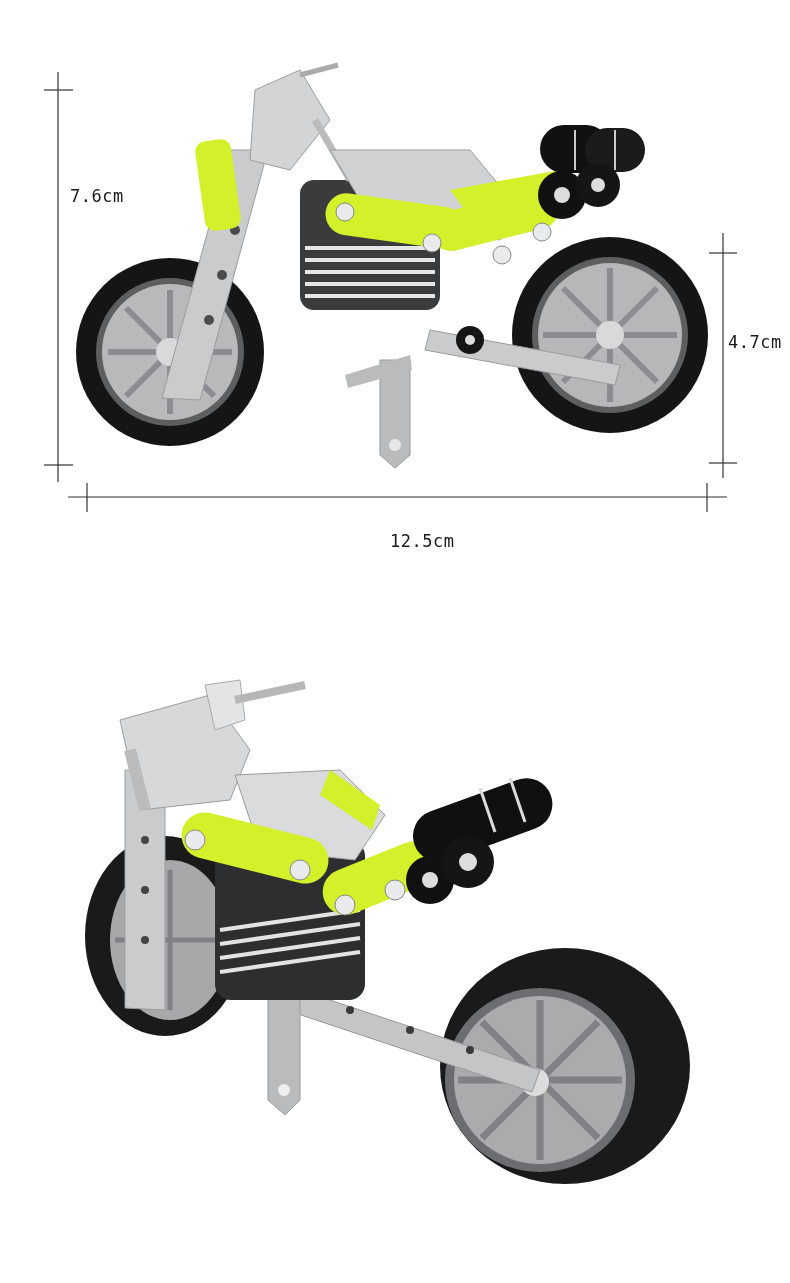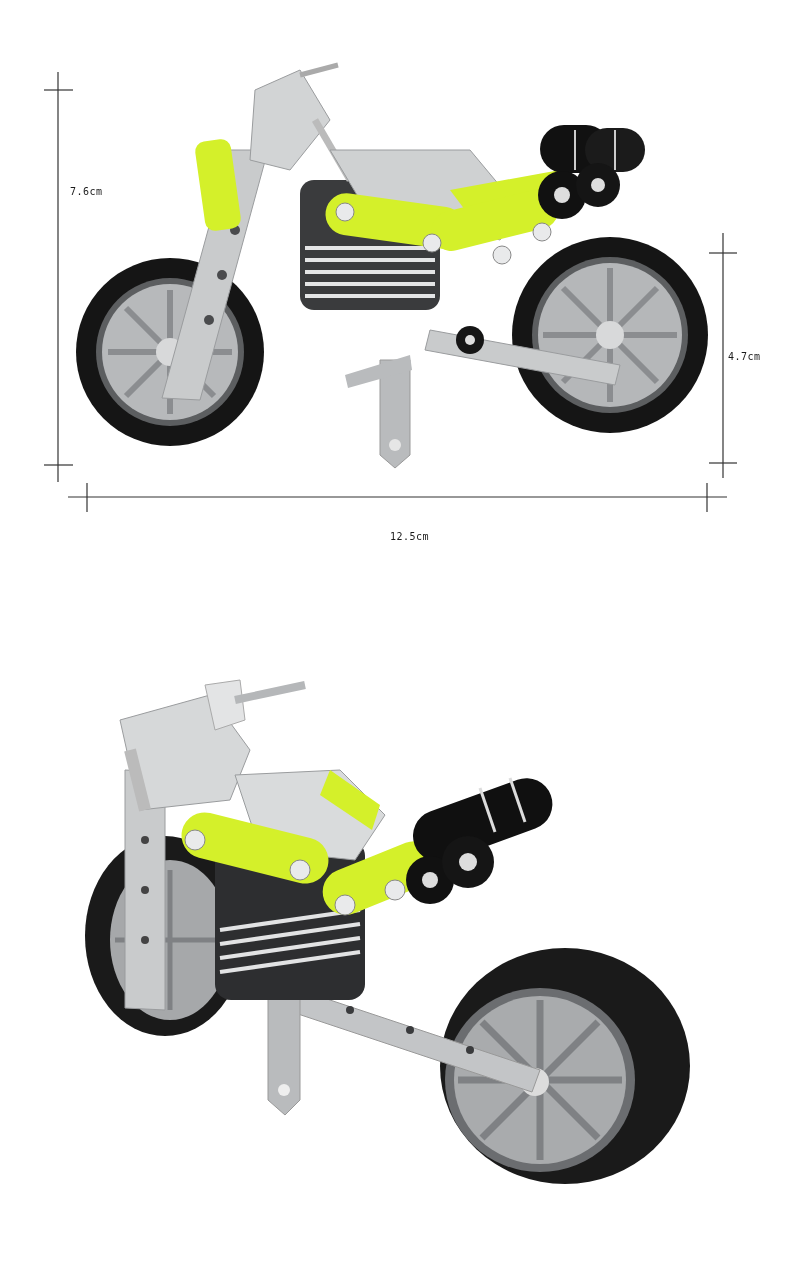--- a/index.html
+++ b/index.html
@@ -1,21 +1,21 @@
 <!DOCTYPE html>
 <html><head>
 <meta charset="utf-8">
 <style>
   html, body { margin: 0; padding: 0; background: #ffffff; }
   body { width: 790px; height: 1283px; position: relative; overflow: hidden;
          font-family: "DejaVu Sans Mono", "Liberation Mono", monospace; }
   .panel { position: absolute; left: 0; width: 790px; }
   #panel-top { top: 0; height: 600px; }
   #panel-bottom { top: 600px; height: 683px; }
-  .dim-label { position: absolute; font-size: 10px; color: #1a1a1a; letter-spacing: 0.5px; white-space: nowrap; }
+  .dim-label { position: absolute; font-size: 17px; color: #1a1a1a; letter-spacing: 0.5px; white-space: nowrap; }
   svg { position: absolute; left: 0; top: 0; }
 </style>
 </head>
 <body>
 
 <div class="panel" id="panel-top">
   <svg width="790" height="600" viewBox="0 0 790 600">
 
     <g stroke="#333" stroke-width="1.2" fill="none">
 
@@ -111,21 +111,21 @@
     <polygon points="430,330 620,365 615,385 425,350" fill="#c9cbcc" stroke="#9a9c9e"></polygon>
     <circle cx="470" cy="340" r="14" fill="#151515"></circle>
       <circle cx="470" cy="340" r="5" fill="#ddd"></circle>
 
     <polygon points="380,360 410,360 410,455 395,468 380,455" fill="#b9bbbd" stroke="#999"></polygon>
     <circle cx="395" cy="445" r="6" fill="#e6e6e6"></circle>
     <polygon points="345,375 410,355 412,370 348,388" fill="#b9bbbd"></polygon>
   </svg>
 
   <div class="dim-label" style="left:70px; top:186px;">7.6cm</div>
-  <div class="dim-label" style="left:728px; top:332px;margin-top:19px;">4.7cm</div>
+  <div class="dim-label" style="left:728px; top:332px;">4.7cm</div>
   <div class="dim-label" style="left:390px; top:531px;">12.5cm</div>
 </div>
 
 <div class="panel" id="panel-bottom">
   <svg width="790" height="683" viewBox="0 0 790 683">
 
     <g>
       <ellipse cx="565" cy="466" rx="125" ry="118" fill="#1a1a1a"></ellipse>
       <ellipse cx="540" cy="480" rx="95" ry="92" fill="#6b6d70"></ellipse>
       <ellipse cx="540" cy="480" rx="86" ry="84" fill="#a9abad"></ellipse>

